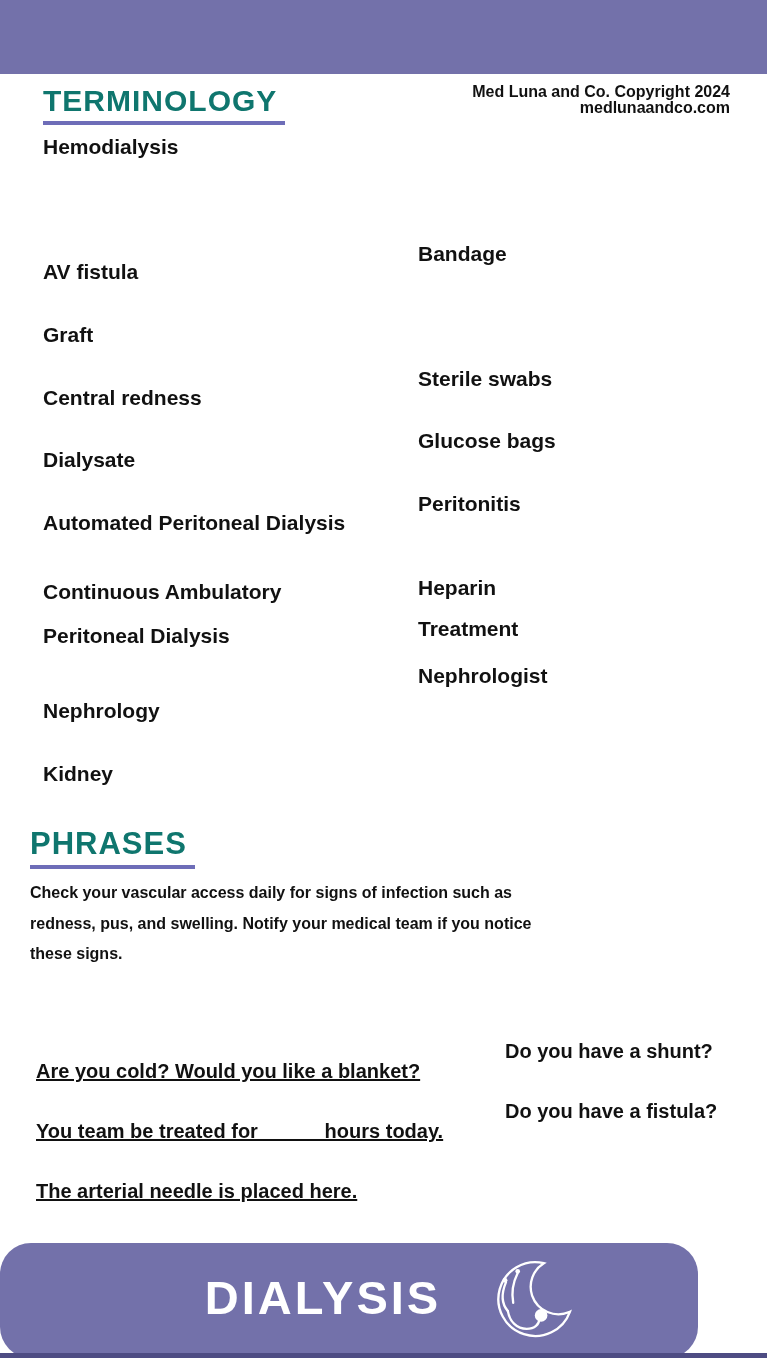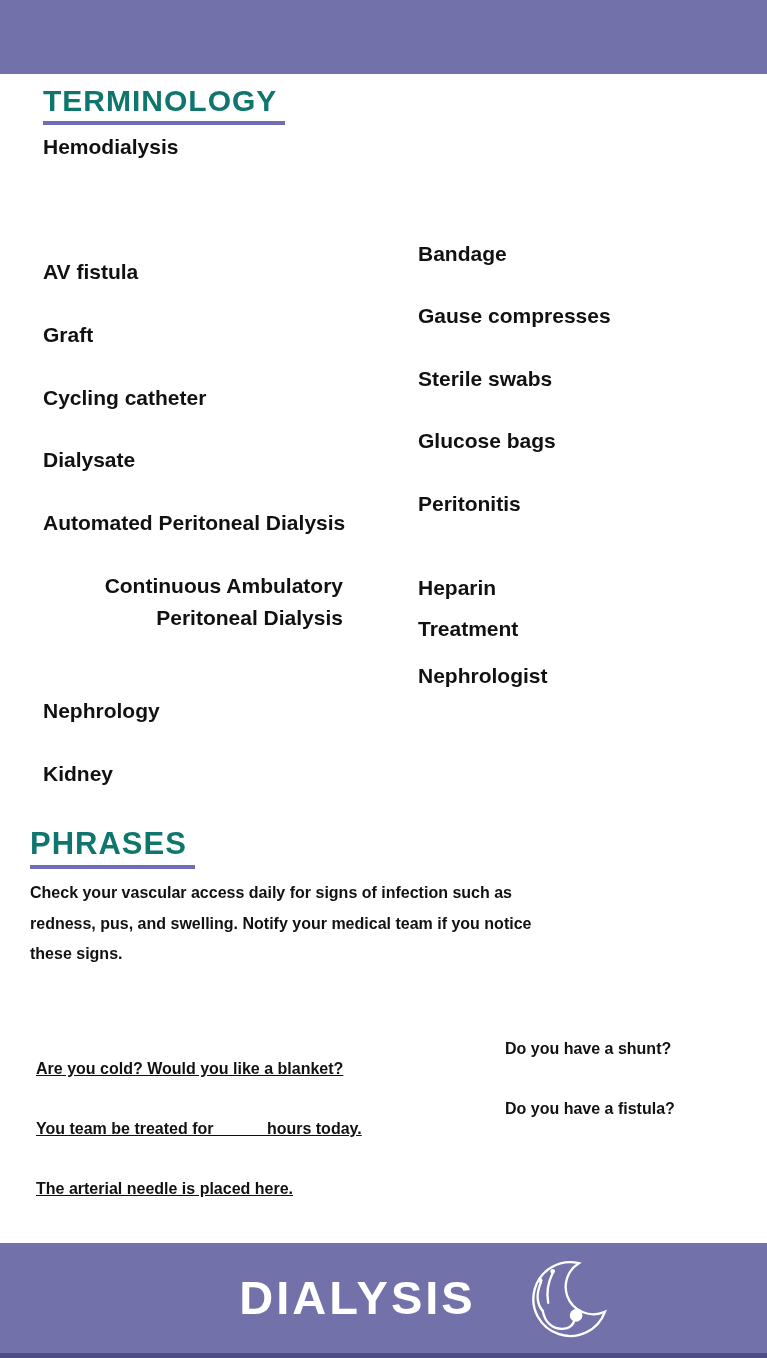--- a/index.html
+++ b/index.html
@@ -33,39 +33,39 @@
     font-weight:bold; color:#111111;
   }
   .term {
     position:absolute;
     left:43px;
     font-size:21px; line-height:26px;
     font-weight:bold; color:#111111;
     white-space:nowrap;
   }
   .term.col-right { left:418px; }
-  .term.wrap2 { white-space:normal; width:300px; line-height:32px;text-align:right; }
+  .term.wrap2 { white-space:normal; width:300px; line-height:44px; }
   .intro {
     position:absolute; left:30px; top:878px; width:710px;
     font-size:16px; line-height:30.5px;
     font-weight:bold; color:#111111;
   }
   .phrase {
     position:absolute;
-    font-size:16px;
+    font-size:20px;
     font-weight:bold; color:#111111;
     white-space:nowrap;
   }
   .phrase.p-left  { left:36px;text-decoration:underline; }
   .phrase.p-right { left:505px; }
   .footer {
     position:absolute; left:0; top:1243px;
-    width:767px; height:115px;
+    width:698px; height:115px;
     background:#7371AA;
-    display:flex; align-items:center; justify-content:center;
+    display:flex; align-items:center; justify-content:center;border-radius:31px;
   }
   .footer-inner {
     display:flex; align-items:center; gap:46px;
     transform:translateX(43px);
   }
   .footer-title {
     font-size:47px;
     font-weight:bold; color:#ffffff;
     letter-spacing:3px;
     padding-bottom:6px;
@@ -79,33 +79,36 @@
 </style>
 </head>
 <body>
 
 <div class="page">
 
   <div class="top-bar"></div>
 
   <div class="section-heading terminology-heading">TERMINOLOGY</div>
 
+  <div class="copyright">
+    <div>Med Luna and Co. Copyright 2024</div>
+    <div>medlunaandco.com</div>
+  </div>
 
   <div class="term" style="top:134px">Hemodialysis</div>
   <div class="term" style="top:259px">AV fistula</div>
   <div class="term" style="top:322px">Graft</div>
-  <div class="term" style="top:385px">Cycling catheter</div>
+  <div class="term" style="top:385px">Central redness</div>
   <div class="term" style="top:447px">Dialysate</div>
   <div class="term" style="top:510px">Automated Peritoneal Dialysis</div>
   <div class="term wrap2" style="top:570px">Continuous Ambulatory Peritoneal Dialysis</div>
   <div class="term" style="top:698px">Nephrology</div>
   <div class="term" style="top:761px">Kidney</div>
 
   <div class="term col-right" style="top:241px">Bandage</div>
-  <div class="term col-right" style="top:303px">Gause compresses</div>
   <div class="term col-right" style="top:366px">Sterile swabs</div>
   <div class="term col-right" style="top:428px">Glucose bags</div>
   <div class="term col-right" style="top:491px">Peritonitis</div>
   <div class="term col-right" style="top:575px">Heparin</div>
   <div class="term col-right" style="top:616px">Treatment</div>
   <div class="term col-right" style="top:663px">Nephrologist</div>
 
   <div class="section-heading phrases-heading">PHRASES</div>
 
   <div class="intro">

